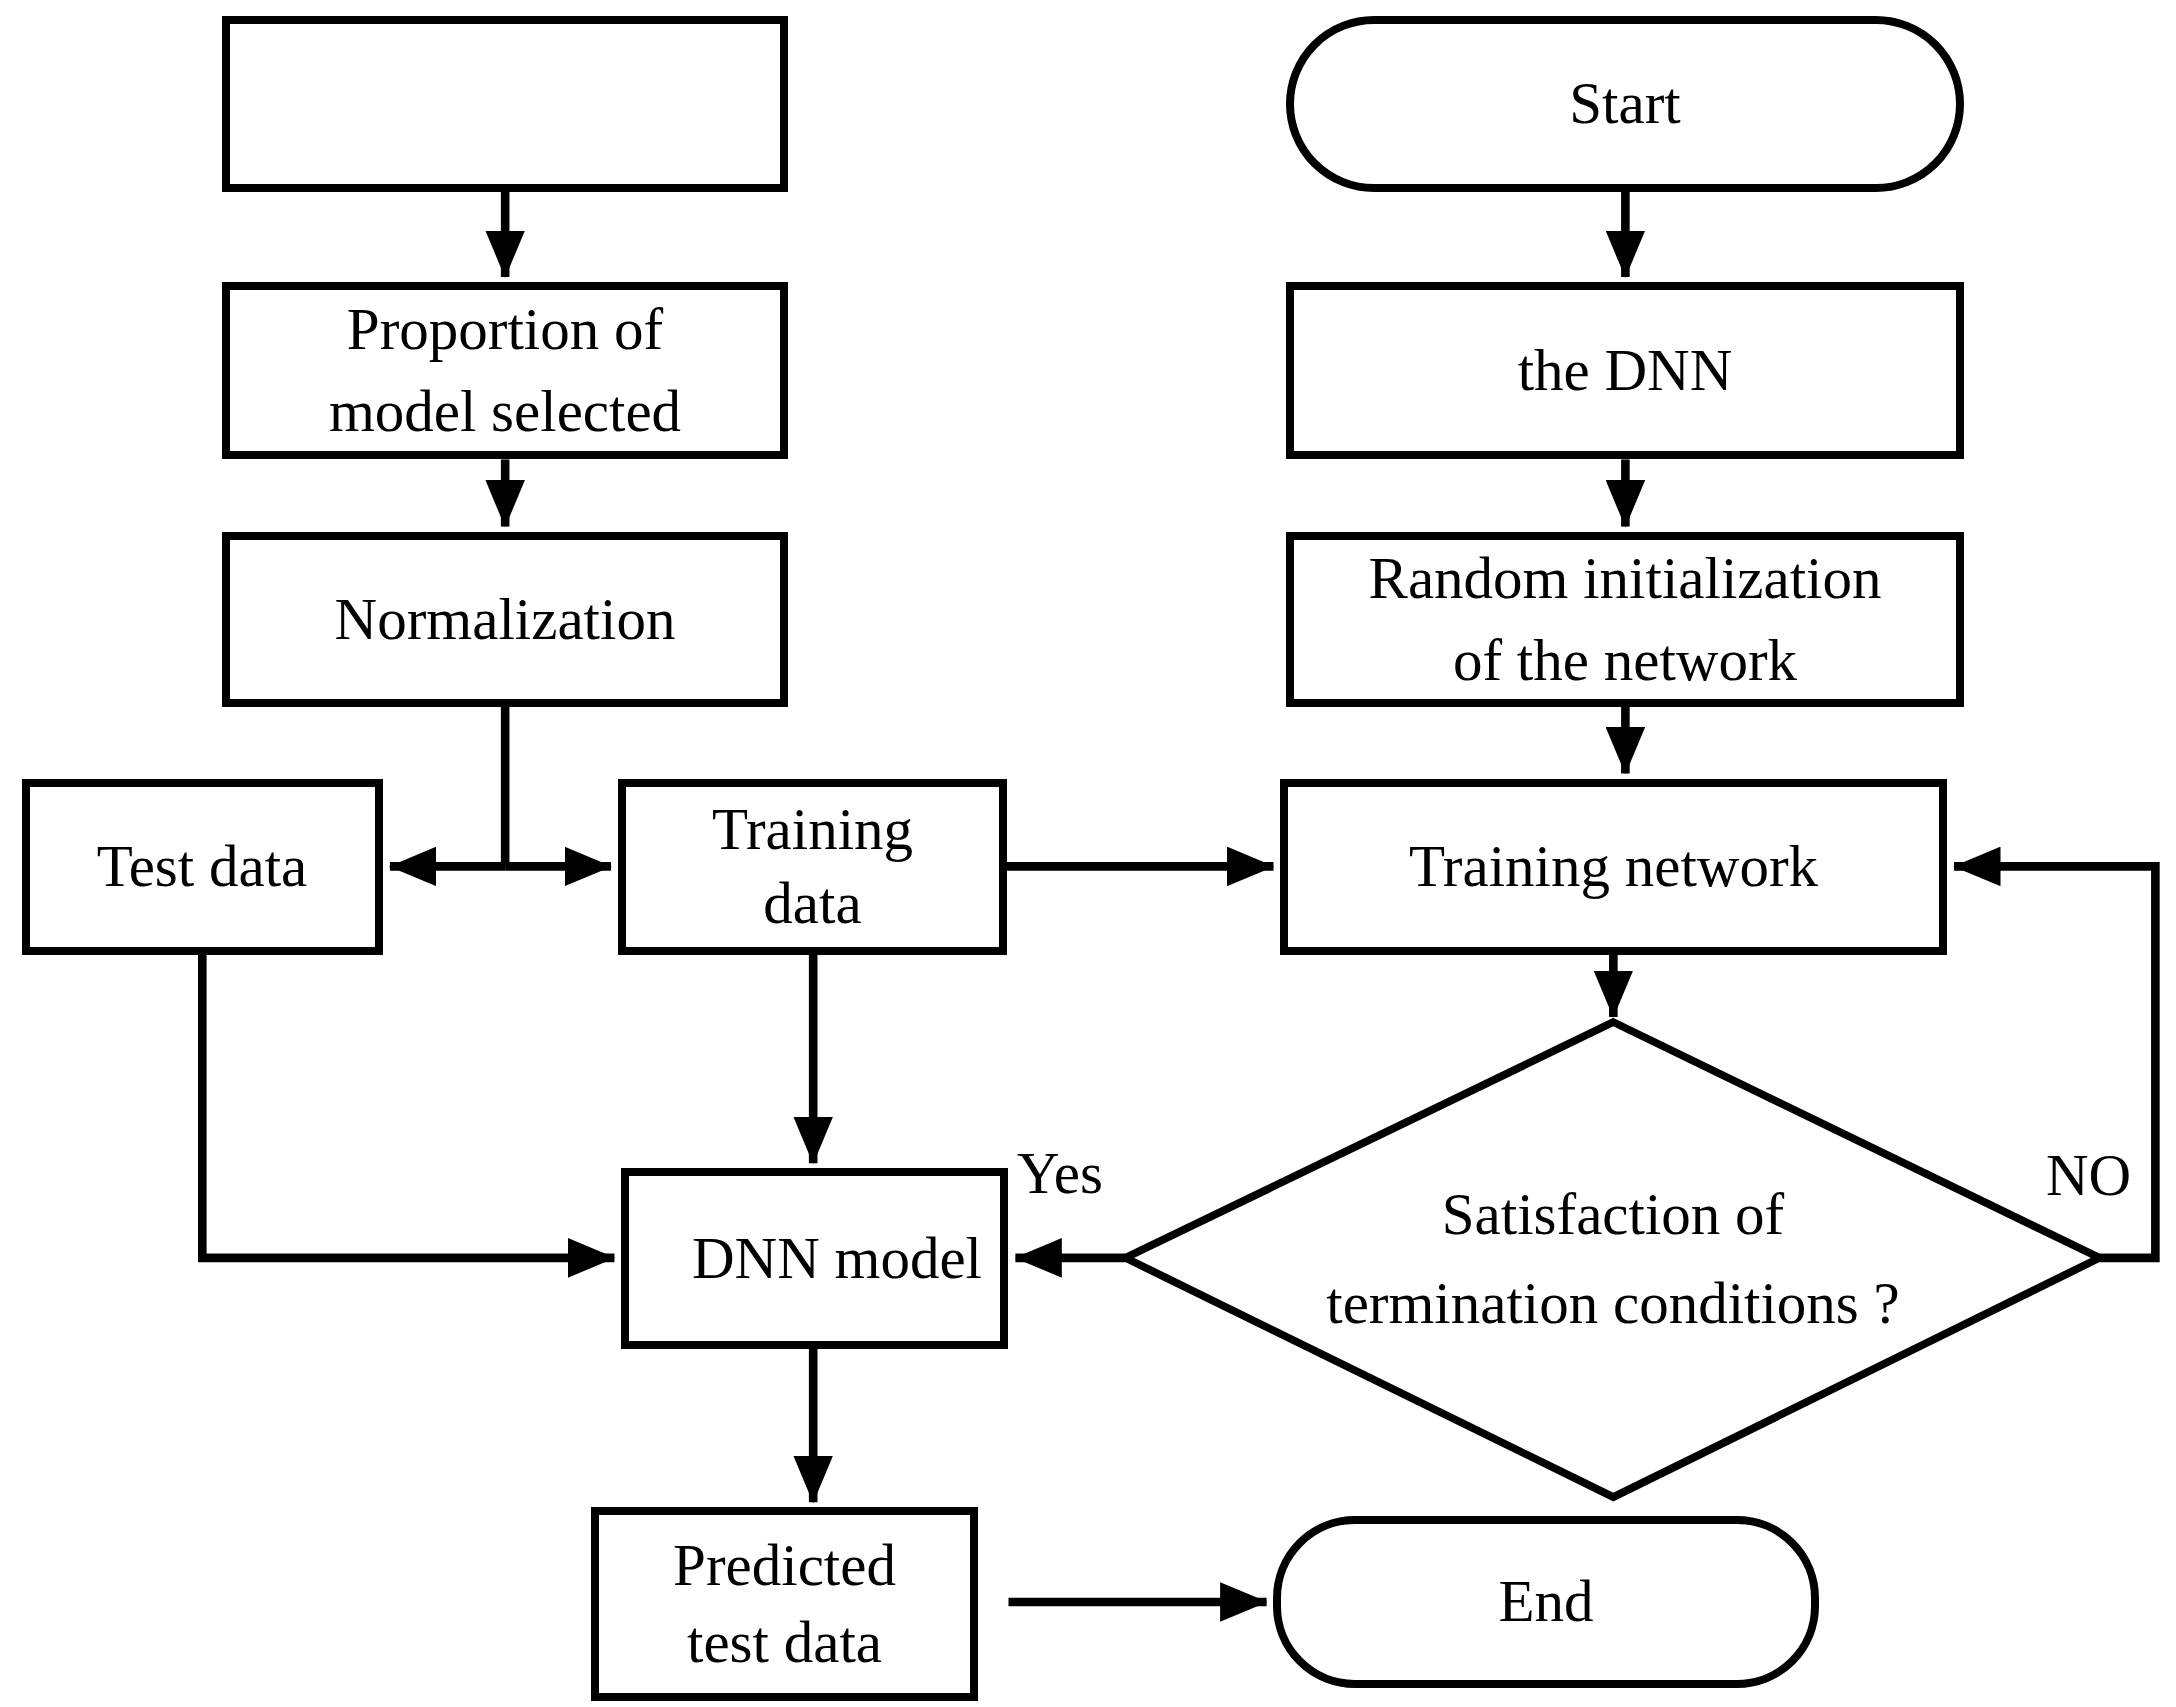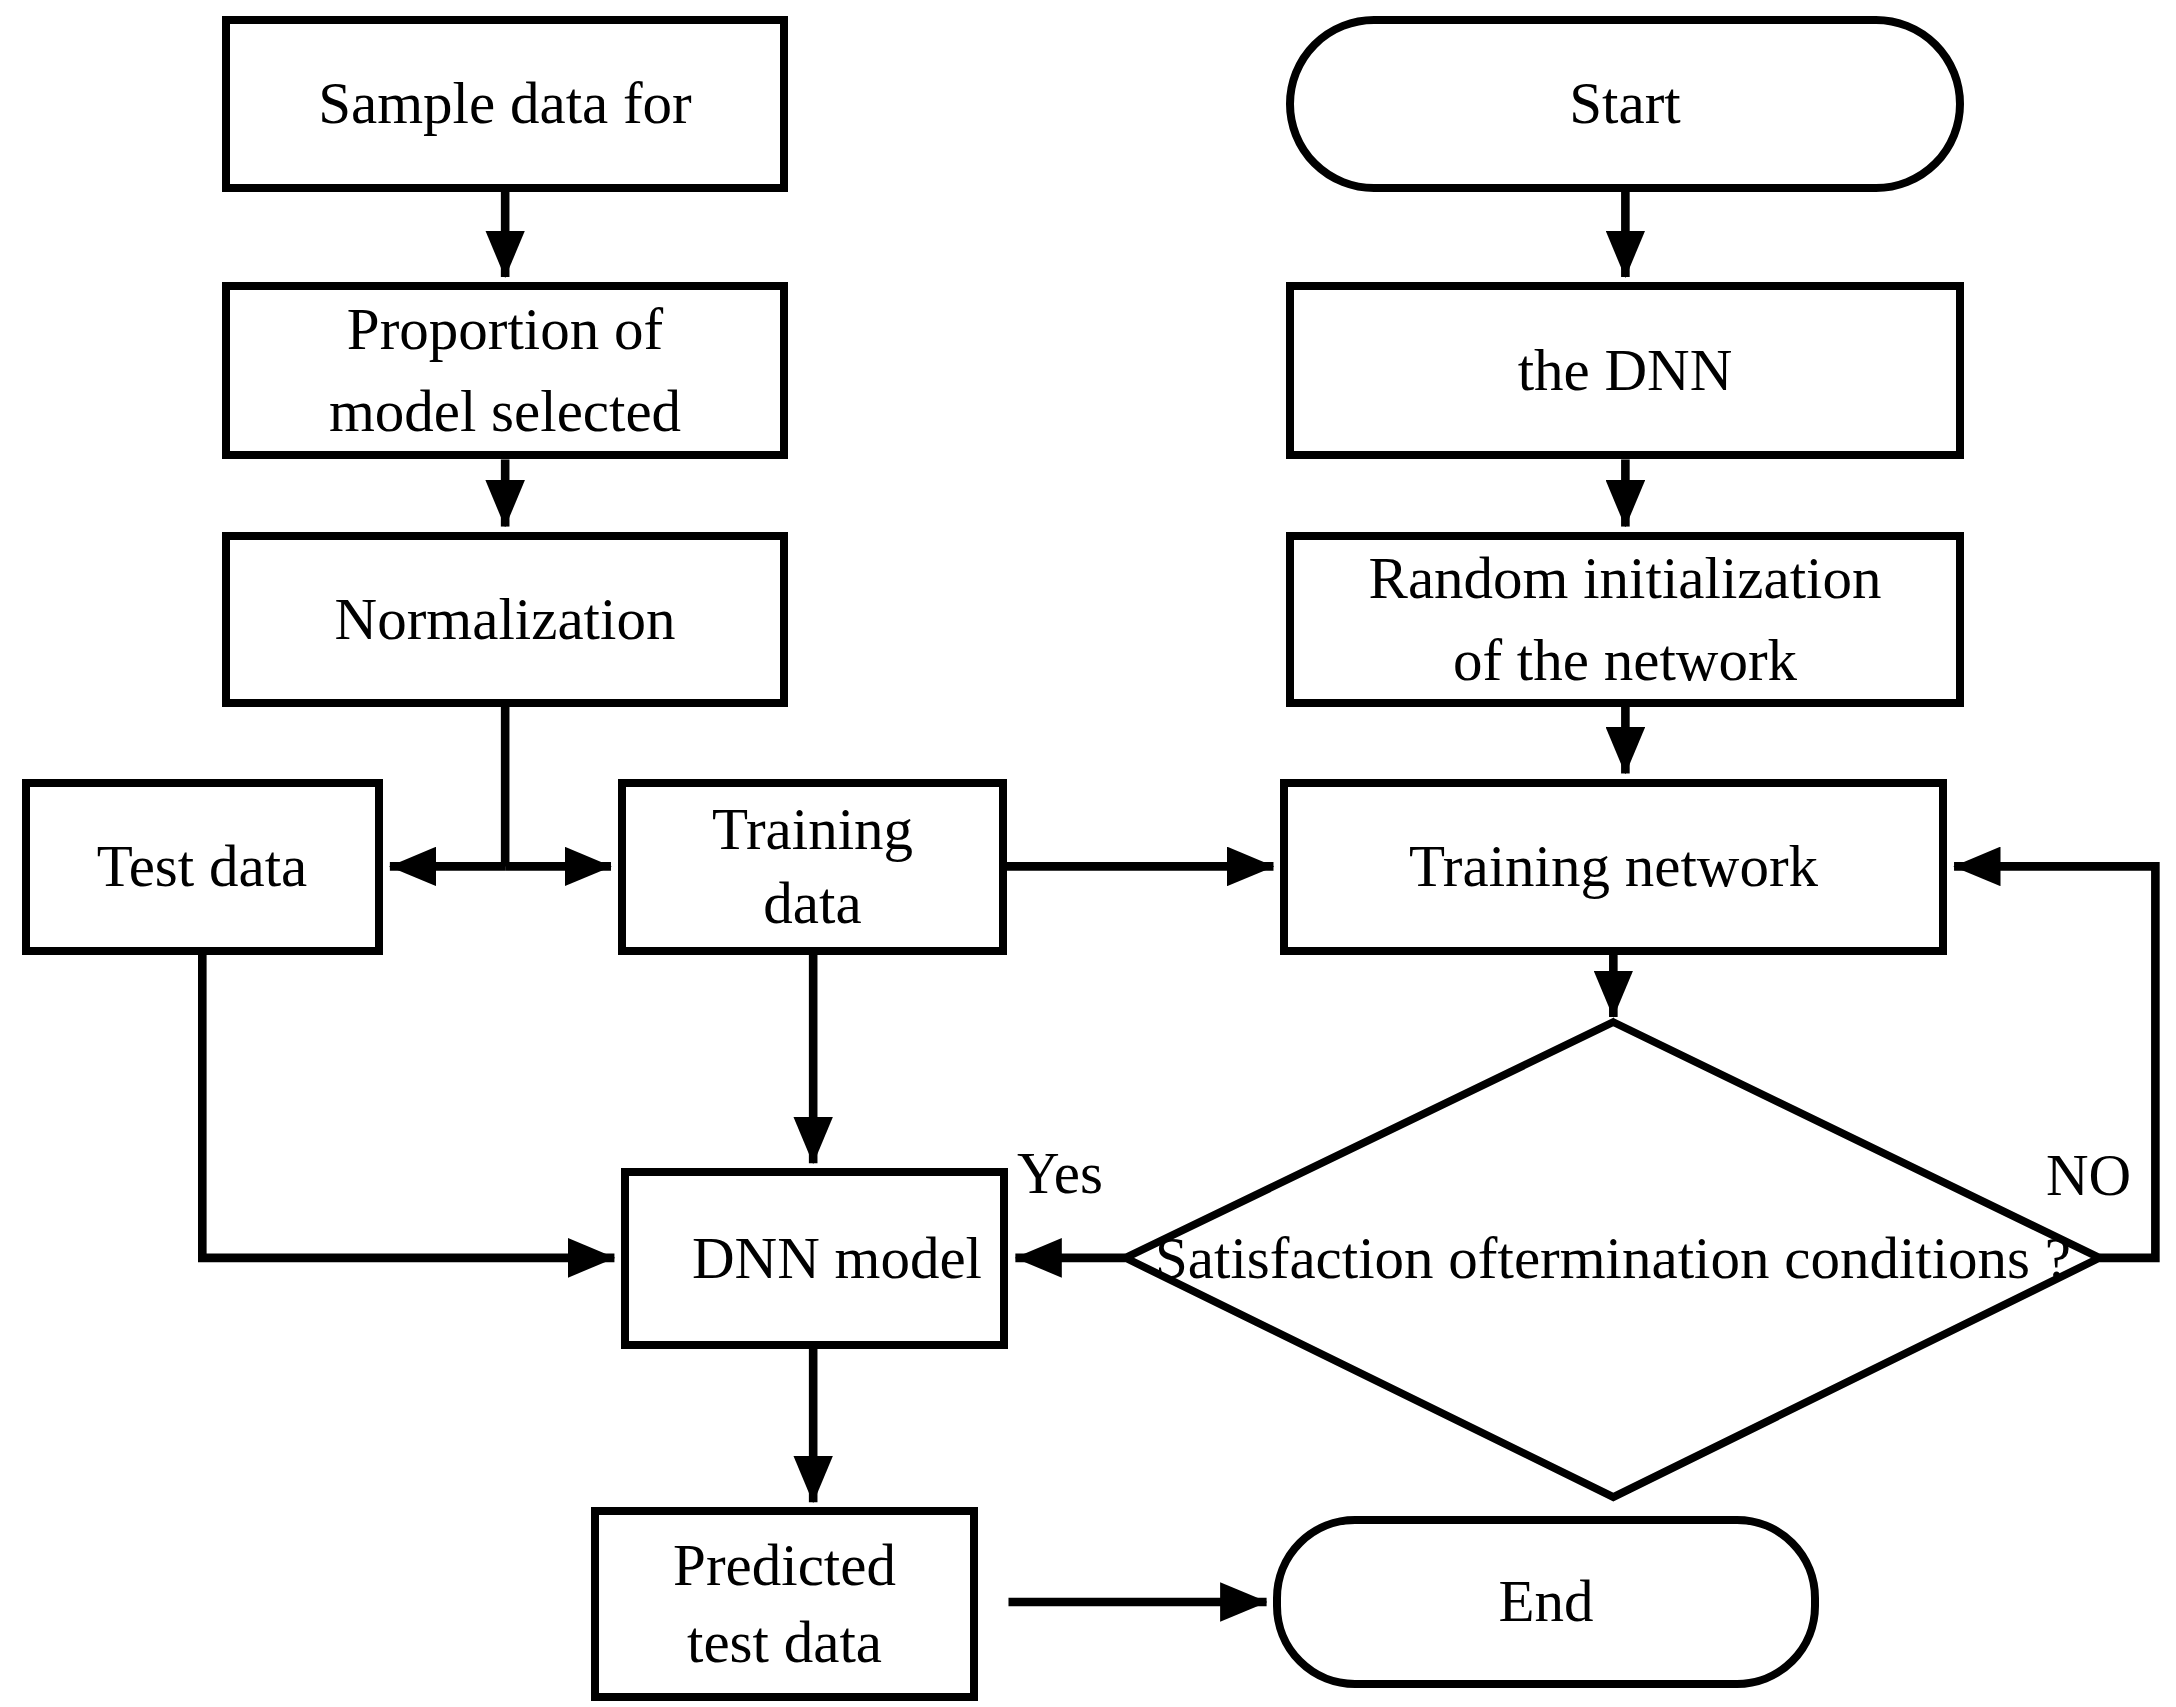--- a/index.html
+++ b/index.html
@@ -14,21 +14,21 @@
   #wires{position:absolute;left:0;top:0;}
   .node{
     position:absolute;box-sizing:border-box;
     background:#fff;border:8.6px solid #000;
     display:flex;flex-direction:column;align-items:center;justify-content:center;
     text-align:center;font-size:59px;line-height:1.38;
     white-space:nowrap;
   }
   .stadium{border-radius:95px;}
   .diamond-text{
-    position:absolute;display:flex;align-items:center;justify-content:center;
+    position:absolute;display:flex;flex-direction:column;align-items:center;justify-content:center;
     text-align:center;font-size:59px;line-height:1.5;background:transparent;white-space:nowrap;
   }
   .edge-label{position:absolute;font-size:59px;line-height:1;white-space:nowrap;}
 </style>
 </head>
 <body>
 
 <div id="canvas">
 
   <svg id="wires" width="2177" height="1707" viewBox="0 0 2530 1984">
@@ -52,21 +52,20 @@
       <line x1="945" y1="1110" x2="945" y2="1352" marker-end="url(#ah)"></line>
       <polyline points="235,1110 235,1462 714,1462" marker-end="url(#ah)"></polyline>
       <line x1="945" y1="1568" x2="945" y2="1746" marker-end="url(#ah)"></line>
       <line x1="1172" y1="1862" x2="1472" y2="1862" marker-end="url(#ah)"></line>
       <polyline points="2440,1462 2505,1462 2505,1007 2271,1007" marker-end="url(#ah)"></polyline>
       <polygon points="1875,1188 2440,1462 1875,1740 1308,1462" fill="#ffffff" stroke-width="9"></polygon>
     </g>
   </svg>
 
   <div class="node" style="left:222px;top:15.5px;width:566px;height:176px;">
-    <span>Sample data for</span>
   </div>
 
   <div class="node" style="left:222px;top:282px;width:566px;height:177px;">
     <span>Proportion of</span>
     <span>model selected</span>
   </div>
 
   <div class="node" style="left:222px;top:532px;width:566px;height:175px;font-family:Liberation Serif, serif;">
     <span>Normalization</span>
   </div>

